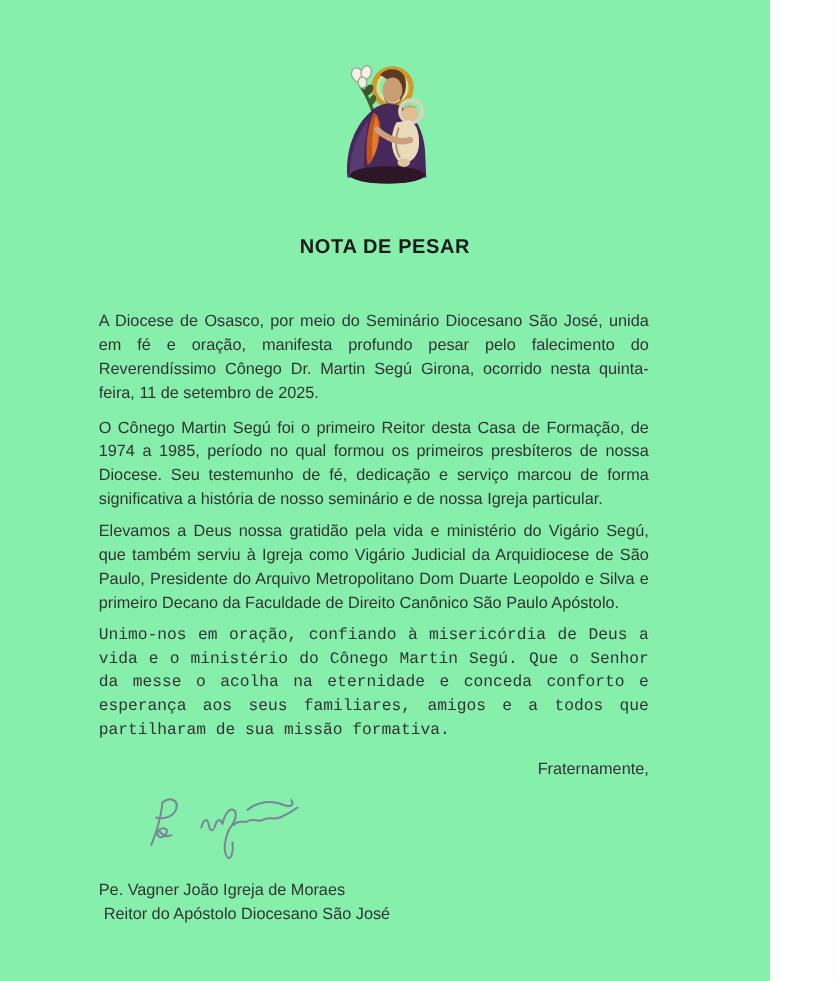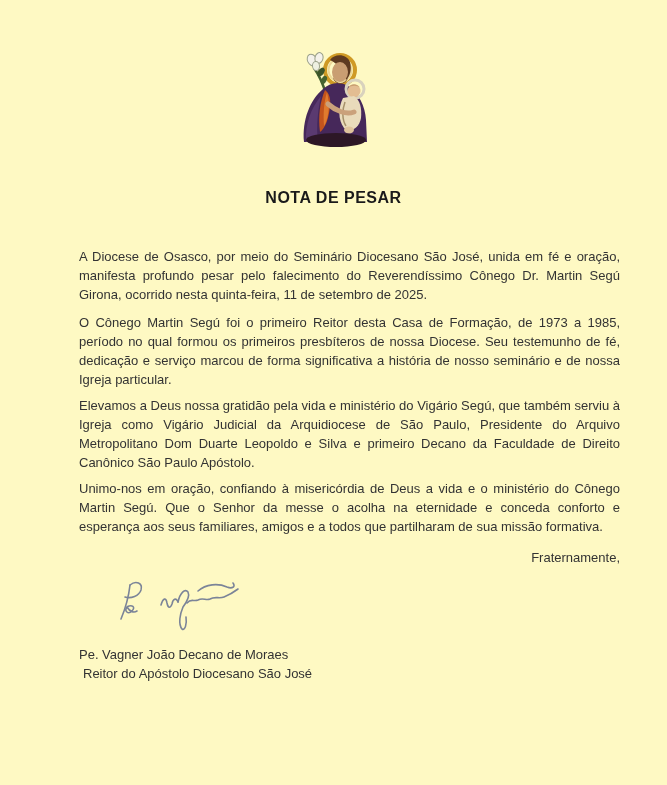--- a/index.html
+++ b/index.html
@@ -4,23 +4,23 @@
 <title>Nota de Pesar</title>
 <style>
   * { margin: 0; padding: 0; box-sizing: border-box; }
   html, body { background: #ffffff; }
   body {
     font-family: "Liberation Sans", "DejaVu Sans", sans-serif;
     -webkit-font-smoothing: antialiased;
   }
   .page {
     position: relative;
-    width: 667px;
+    width: 616px;
     height: 785px;
-    background: #fef9c3;
+    background: #86efac;
     overflow: hidden;
     color: #333333;
     font-size: 13px;
     line-height: 19px;
   }
   .emblem-wrap {
     margin-top: 48px;
     height: 100px;
     display: flex;
     justify-content: center;
@@ -29,29 +29,29 @@
     margin-top: 42px;
     text-align: center;
     font-size: 16px;
     line-height: 16px;
     font-weight: bold;
     color: #1a1a1a;
     letter-spacing: 0.5px;
   }
   .body-text {
     padding-left: 79px;
-    padding-right: 47px;
+    padding-right: 97px;
   }
   .body-text p.para {
     text-align: justify;
   }
   .p1 { margin-top: 41px; margin-bottom: 9px; }
   .p2 { margin-bottom: 7px; }
   .p3 { margin-bottom: 7px; }
-  .p4 { margin-bottom: 12px; }
+  .p4 { margin-bottom: 12px; font-family: Liberation Mono, monospace; }
   .date-line {
     margin-top: 64px;
     text-align: right;
   }
   .closing {
     margin-top: 11px;
     text-align: right;
   }
   .signature-wrap {
     margin-top: 9px;
@@ -104,21 +104,21 @@
 
       <path d="M16,94 C24,84 60,84 72,94 Z" fill="#241320"></path>
       <ellipse cx="44" cy="92" rx="30" ry="7" fill="#2d1726"></ellipse>
     </svg>
   </div>
 
   <h1 class="doc-title">NOTA DE PESAR</h1>
 
   <div class="body-text">
     <p class="para p1">A Diocese de Osasco, por meio do Seminário Diocesano São José, unida em fé e oração, manifesta profundo pesar pelo falecimento do Reverendíssimo Cônego Dr. Martin Segú Girona, ocorrido nesta quinta-feira, 11 de setembro de 2025.</p>
-    <p class="para p2">O Cônego Martin Segú foi o primeiro Reitor desta Casa de Formação, de 1973 a 1985, período no qual formou os primeiros presbíteros de nossa Diocese. Seu testemunho de fé, dedicação e serviço marcou de forma significativa a história de nosso seminário e de nossa Igreja particular.</p>
+    <p class="para p2">O Cônego Martin Segú foi o primeiro Reitor desta Casa de Formação, de 1974 a 1985, período no qual formou os primeiros presbíteros de nossa Diocese. Seu testemunho de fé, dedicação e serviço marcou de forma significativa a história de nosso seminário e de nossa Igreja particular.</p>
     <p class="para p3">Elevamos a Deus nossa gratidão pela vida e ministério do Vigário Segú, que também serviu à Igreja como Vigário Judicial da Arquidiocese de São Paulo, Presidente do Arquivo Metropolitano Dom Duarte Leopoldo e Silva e primeiro Decano da Faculdade de Direito Canônico São Paulo Apóstolo.</p>
     <p class="para p4">Unimo-nos em oração, confiando à misericórdia de Deus a vida e o ministério do Cônego Martin Segú. Que o Senhor da messe o acolha na eternidade e conceda conforto e esperança aos seus familiares, amigos e a todos que partilharam de sua missão formativa.</p>
 
 
     <p class="closing">Fraternamente,</p>
 
     <div class="signature-wrap">
       <svg width="160" height="56" viewBox="0 0 160 56" aria-hidden="true">
         <g fill="none" stroke="#7b8498" stroke-width="1.6" stroke-linecap="round">
 
@@ -132,18 +132,18 @@
           <path d="M79,26 C81,17 86,12 89,16 C91,20 87,27 84,31 C81,38 79,48 83,53 C86,55 88,48 87,41"></path>
 
           <path d="M88,27 C92,22 95,26 99,24 C104,21 107,25 111,23 C116,20 120,23 125,21 C130,19 135,16 139,13"></path>
 
           <path d="M99,15 C107,8 119,7 128,11 C133,13 137,11 134,7"></path>
         </g>
       </svg>
     </div>
 
     <div class="signer">
-      <div class="name-line">Pe. Vagner João Decano de Moraes</div>
+      <div class="name-line">Pe. Vagner João Igreja de Moraes</div>
       <div class="role-line">Reitor do Apóstolo Diocesano São José</div>
     </div>
   </div>
 
 </div>
 
 </body></html>

